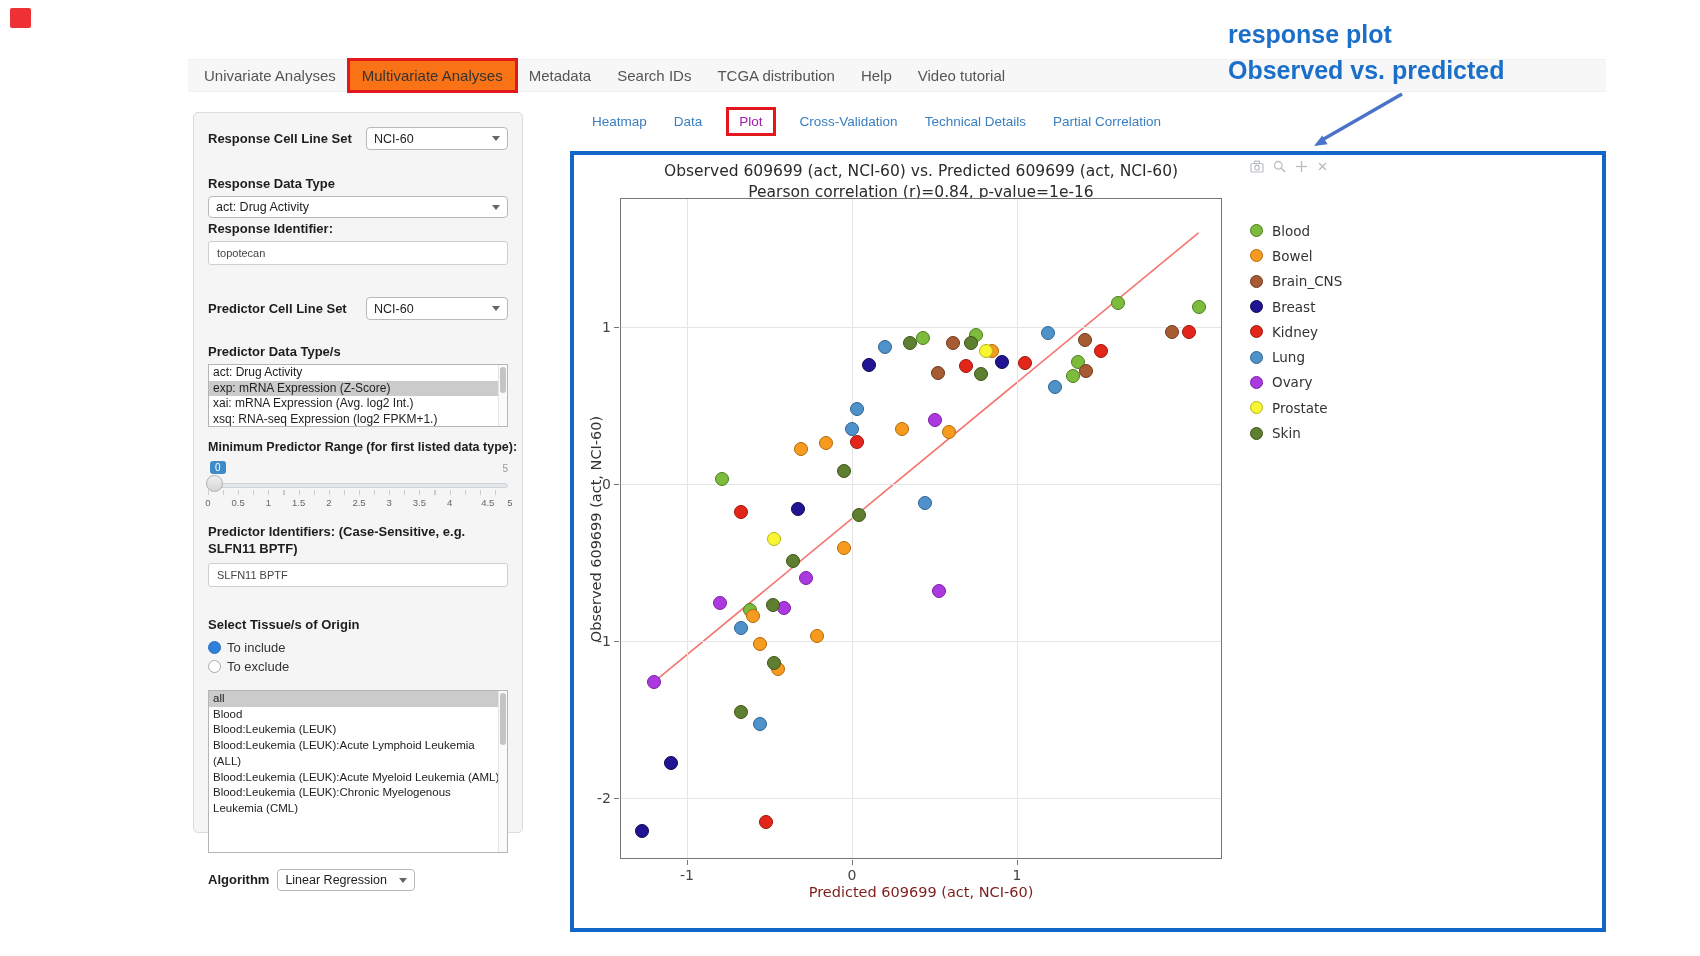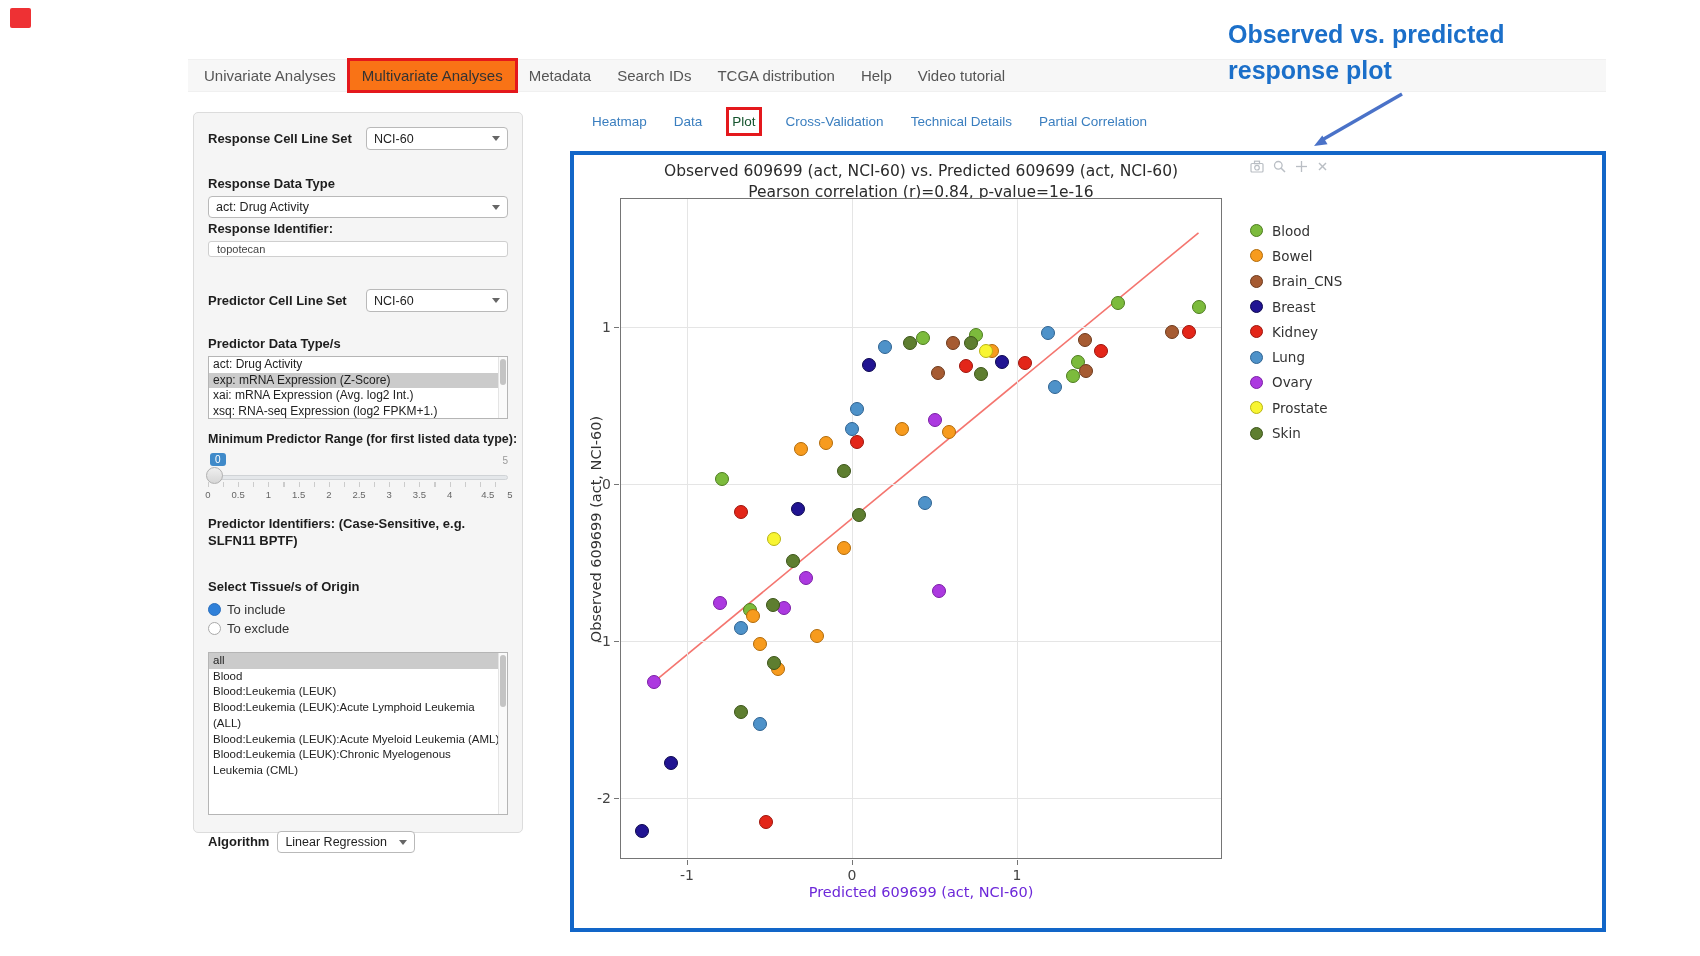--- a/index.html
+++ b/index.html
@@ -13,21 +13,21 @@
   #navbar{left:188px;top:59px;width:1418px;height:33px;background:#f7f7f7;display:flex;align-items:stretch;padding-left:3px;border-top:1px solid #f0f0f0;border-bottom:1px solid #f0f0f0}
   .nav-item{display:flex;align-items:center;padding:0 13px;font-size:15px;color:#555;cursor:pointer;white-space:nowrap}
   .nav-item.active{background:#f97316;color:#333;outline:3px solid #e4181c;outline-offset:-1px}
 
   
   #sidebar{left:193px;top:112px;width:330px;height:721px;background:#f5f5f5;border:1px solid #dcdcdc;border-radius:5px;padding:14px;font-size:13px;color:#222}
   .lbl{font-weight:bold;font-size:13px;color:#1d1d1d;line-height:16px}
   .row{display:flex;align-items:center;justify-content:space-between}
   .sel{background:#fff;border:1px solid #b9b9b9;border-radius:4px;height:23px;display:flex;align-items:center;justify-content:space-between;padding:0 7px;font-size:12.5px;color:#222;cursor:pointer}
   .caret{width:0;height:0;border-left:4px solid transparent;border-right:4px solid transparent;border-top:5px solid #666;margin-left:6px}
-  .tinput{width:100%;height:16px;border:1px solid #cfcfcf;border-radius:3px;background:#fff;font-size:11px;color:#444;padding:0 8px;font-family:"Liberation Sans",sans-serif}
+  .tinput{width:100%;height:24px;border:1px solid #cfcfcf;border-radius:3px;background:#fff;font-size:11px;color:#444;padding:0 8px;font-family:"Liberation Sans",sans-serif}
   .listbox{background:#fff;border:1px solid #b5b5b5;position:relative;overflow:hidden}
   .lb-opt{padding:0 4px;white-space:nowrap;cursor:pointer}
   .lb-opt.wrap{white-space:normal}
   .lb-opt.selected{background:#cbcbcb}
   .rail{position:absolute;right:0;top:0;bottom:0;width:9px;background:#fafafa;border-left:1px solid #e4e4e4}
   .thumb{position:absolute;right:1px;width:6px;background:#c4c4c4;border-radius:3px}
   .radio{display:flex;align-items:center;gap:6px;font-size:13px;color:#333;height:19px;cursor:pointer}
   .rdot{width:13px;height:13px;border-radius:50%;border:1px solid #a9a9a9;background:#fff}
   .rdot.on{background:#2f80d9;border-color:#2a6fbe}
   
@@ -36,37 +36,37 @@
   .smax{position:absolute;right:0;top:2px;font-size:10px;color:#999}
   .strack{position:absolute;left:0;right:0;top:22px;height:5px;background:#e4e7ea;border:1px solid #d0d3d6;border-radius:3px}
   .sticks{position:absolute;left:0;right:0;top:29px;height:5px;background:repeating-linear-gradient(to right,#ccc 0 1px,transparent 1px 15.1px)}
   .shandle{position:absolute;left:-2px;top:14px;width:17px;height:17px;border-radius:50%;background:linear-gradient(#efefef,#d6d6d6);border:1px solid #b0b0b0;cursor:grab}
   .scale{position:absolute;left:0;right:0;top:36px;height:14px}
   .scale span{position:absolute;transform:translateX(-50%);font-size:9.5px;color:#666}
 
   
   #plot-tabs{left:592px;top:106px;display:flex;align-items:center;gap:27px;height:30px}
   .ptab{font-size:13.5px;color:#3a7ebf;cursor:pointer;white-space:nowrap}
-  .ptab.active{color:#14532d;outline:3px solid #e4181c;outline-offset:0;padding:4px 3px}
+  .ptab.active{color:#a21caf;outline:3px solid #e4181c;outline-offset:0;padding:4px 10px}
 
   
   #bluebox{left:570px;top:151px;width:1036px;height:781px;border:4px solid #1266c8;background:#fff}
   .modebar{position:absolute;left:676px;top:5px;display:flex;gap:9px;align-items:center}
   .modebar svg{display:block}
   .chart-title{position:absolute;left:46px;top:6px;width:602px;text-align:center;font-family:"DejaVu Sans",sans-serif;font-size:15.5px;color:#2b2b2b;line-height:21px}
   #panel{position:absolute;left:46px;top:43px;width:602px;height:661px;border:1px solid #757575;background:#fff}
   .gridv{position:absolute;top:0;bottom:0;width:1px;background:#e5e5e5}
   .gridh{position:absolute;left:0;right:0;height:1px;background:#e5e5e5}
   .tickx{position:absolute;bottom:-7px;width:1px;height:5px;background:#757575}
   .ticky{position:absolute;left:-7px;height:1px;width:5px;background:#757575}
   .xticklab{position:absolute;top:668px;transform:translateX(-50%);font-family:"DejaVu Sans",sans-serif;font-size:14px;color:#444}
   .yticklab{position:absolute;left:-36px;width:26px;text-align:right;transform:translateY(-50%);font-family:"DejaVu Sans",sans-serif;font-size:14px;color:#444}
   .pt{position:absolute;width:14px;height:14px;border-radius:50%;transform:translate(-50%,-50%)}
   #trend{position:absolute;left:0;top:0}
-  .xlabel{position:absolute;left:46px;top:729px;width:602px;text-align:center;font-family:"DejaVu Sans",sans-serif;font-size:14.5px;color:#6d28d9}
+  .xlabel{position:absolute;left:46px;top:729px;width:602px;text-align:center;font-family:"DejaVu Sans",sans-serif;font-size:14.5px;color:#7f1d1d}
   .ylabel{position:absolute;left:-25px;top:50%;transform:translate(-50%,-50%) rotate(-90deg);white-space:nowrap;font-family:"DejaVu Sans",sans-serif;font-size:14.5px;color:#333}
   #legend{position:absolute;left:676px;top:63px}
   .leg-item{display:flex;align-items:center;gap:9px;height:25.3px}
   .leg-dot{width:13px;height:13px;border-radius:50%}
   .leg-lab{font-family:"DejaVu Sans",sans-serif;font-size:13.5px;color:#333}
 
   
   #annotation{left:1228px;top:16px;font-size:25px;font-weight:bold;color:#1b6fc9;line-height:36px}
   #arrow-svg{left:1300px;top:88px}
 </style>
@@ -139,20 +139,21 @@
         <span style="left: 151px;">2.5</span>
         <span style="left: 181.2px;">3</span>
         <span style="left: 211.4px;">3.5</span>
         <span style="left: 241.6px;">4</span>
         <span style="left: 271.8px; margin-left: 8px;">4.5</span>
         <span style="left: 302px;">5</span>
       </div>
   </div>
 
   <div class="lbl" style="margin-top:10px;line-height:17px">Predictor Identifiers: (Case-Sensitive, e.g. SLFN11 BPTF)</div>
+  <input class="tinput" style="margin-top: 6px;" readonly="" value="SLFN11 BPTF">
 
   <div class="lbl" style="margin-top:30px">Select Tissue/s of Origin</div>
   <div style="margin-top:5px">
       <div class="radio">
         <span class="rdot on"></span>
         <span>To include</span>
       </div>
       <div class="radio">
         <span class="rdot"></span>
         <span>To exclude</span>
@@ -340,19 +341,19 @@
         <span class="leg-lab">Prostate</span>
       </div>
       <div class="leg-item">
         <span class="leg-dot" style="background: rgb(94, 126, 48); border: 1px solid rgb(60, 85, 25);"></span>
         <span class="leg-lab">Skin</span>
       </div>
     </div>
 </div>
 
 <div class="abs" id="annotation">
+  <div>response plot</div>
   <div>Observed  vs. predicted</div>
-  <div>response plot</div>
 </div>
 <svg class="abs" id="arrow-svg" width="116" height="68" viewBox="0 0 116 68">
   <line x1="102" y1="6" x2="22" y2="52" stroke="#4a72c8" stroke-width="3.4"></line>
   <polygon points="14,58 27.5,56.2 22.3,47.6" fill="#4a72c8"></polygon>
 </svg>
 
 </body></html>

